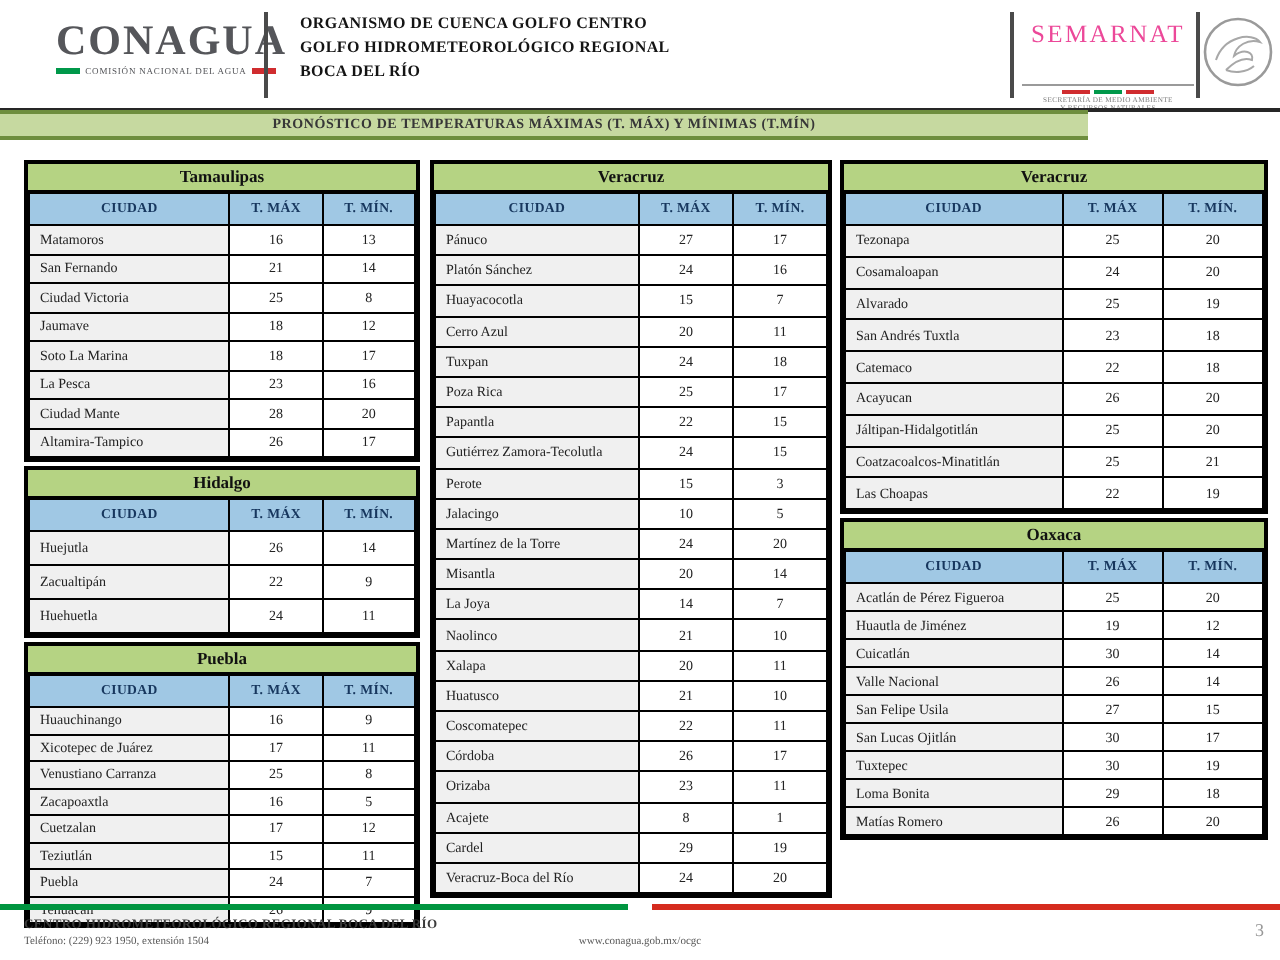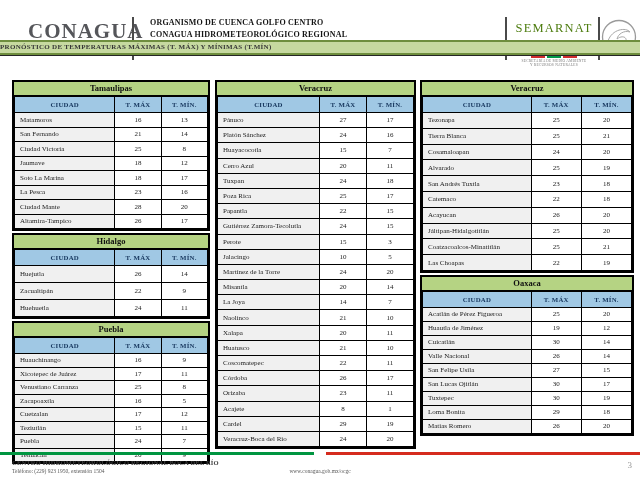--- a/index.html
+++ b/index.html
@@ -1,43 +1,43 @@
 <!DOCTYPE html>
 <html><head>
 <meta charset="utf-8">
 <style>
   html,body{margin:0;padding:0;background:#e8e8e8;}
   .page{position:relative;width:640px;height:480px;background:#ffffff;overflow:hidden;
         font-family:"Liberation Serif",serif;color:#1a1a1a;}
 
   
-  .hdr{position:absolute;left:0;top:0;width:640px;height:54px;margin-top:11px;}
+  .hdr{position:absolute;left:0;top:0;width:640px;height:54px;}
   .conagua{position:absolute;left:28px;top:9px;width:110px;text-align:center;}
   .conagua-word{font-size:21px;font-weight:bold;color:#55565a;letter-spacing:1px;line-height:22px;}
   .conagua-sub{display:flex;align-items:center;justify-content:center;gap:3px;margin-top:2px;}
   .conagua-sub span{font-size:4.5px;color:#55565a;letter-spacing:.4px;white-space:nowrap;}
   .dash{display:inline-block;height:2.5px;width:12px;}
   .dash.g{background:#00984a;} .dash.r{background:#d02c2f;}
   .vline{position:absolute;top:6px;width:1.5px;height:43px;background:#4a4a4a;}
   .titleblock{position:absolute;left:150px;top:6px;width:380px;text-align:left;}
   .titleblock div{font-size:8px;font-weight:bold;line-height:12px;letter-spacing:.2px;color:#141414;}
   .semarnat{position:absolute;left:511px;top:11px;width:86px;text-align:center;}
-  .semarnat-word{font-size:12.5px;color:#4d7c0f;letter-spacing:1.2px;line-height:13px;
+  .semarnat-word{font-size:12.5px;color:#ec4899;letter-spacing:1.2px;line-height:13px;
                  border-bottom:.8px solid #9a9a9a;padding-bottom:18px;}
   .sem-dashes{display:flex;justify-content:center;gap:2px;margin-top:2px;}
   .sem-dashes i{display:block;height:1.8px;width:14px;}
   .semarnat-sub{font-size:3.6px;color:#7a7a7a;line-height:4.6px;letter-spacing:.2px;margin-top:1px;}
   .eagle{position:absolute;left:601px;top:8px;width:36px;height:36px;}
 
   .hrule{position:absolute;left:0;top:54px;width:640px;height:2px;background:#262626;}
 
   
-  .banner{position:absolute;left:0;top:40px;width:640px;height:11px;background:#c6d9a0;
+  .banner{position:absolute;left:0;top:55px;width:544px;height:11px;background:#c6d9a0;
           border-top:2px solid #6e8e3e;border-bottom:2px solid #6e8e3e;
-          text-align:left;line-height:11px;font-size:7px;font-weight:bold;color:#373737;letter-spacing:.3px;}
+          text-align:center;line-height:11px;font-size:7px;font-weight:bold;color:#373737;letter-spacing:.3px;}
 
   
   .tcol{position:absolute;top:80px;}
   #col-1{left:12px;width:198px;}
   #col-2{left:215px;width:201px;}
   #col-3{left:420px;width:214px;}
 
   .tbl{border:2px solid #000;margin-bottom:2px;background:#22c55e;}
   .state-hdr{background:#b5d383;border-bottom:1.5px solid #000;height:13px;line-height:13px;
              text-align:center;font-weight:bold;font-size:8.5px;color:#111;}
@@ -68,21 +68,21 @@
         <i class="dash g"></i>
         <span>COMISIÓN NACIONAL DEL AGUA</span>
         <i class="dash r"></i>
       </div>
     </div>
 
     <div class="vline" style="left:132px;"></div>
 
     <div class="titleblock">
       <div>ORGANISMO DE CUENCA GOLFO CENTRO</div>
-      <div>CONAGUA HIDROMETEOROLÓGICO REGIONAL</div>
+      <div>GOLFO HIDROMETEOROLÓGICO REGIONAL</div>
       <div>BOCA DEL RÍO</div>
     </div>
 
     <div class="vline" style="left:505px;"></div>
 
     <div class="semarnat">
       <div class="semarnat-word">SEMARNAT</div>
       <div class="sem-dashes">
         <i style="background:#d02c2f;"></i>
         <i style="background:#00984a;"></i>
@@ -407,25 +407,20 @@
               <th>CIUDAD</th>
               <th>T. MÁX</th>
               <th>T. MÍN.</th>
             </tr>
           </thead>
           <tbody>
             <tr style="height: 15.8px;">
               <td class="city">Tezonapa</td>
               <td class="val">25</td>
               <td class="val">20</td>
-            </tr>
-            <tr style="height: 15.8px;">
-              <td class="city">Tierra Blanca</td>
-              <td class="val">25</td>
-              <td class="val">21</td>
             </tr>
             <tr style="height: 15.8px;">
               <td class="city">Cosamaloapan</td>
               <td class="val">24</td>
               <td class="val">20</td>
             </tr>
             <tr style="height: 15.8px;">
               <td class="city">Alvarado</td>
               <td class="val">25</td>
               <td class="val">19</td>

